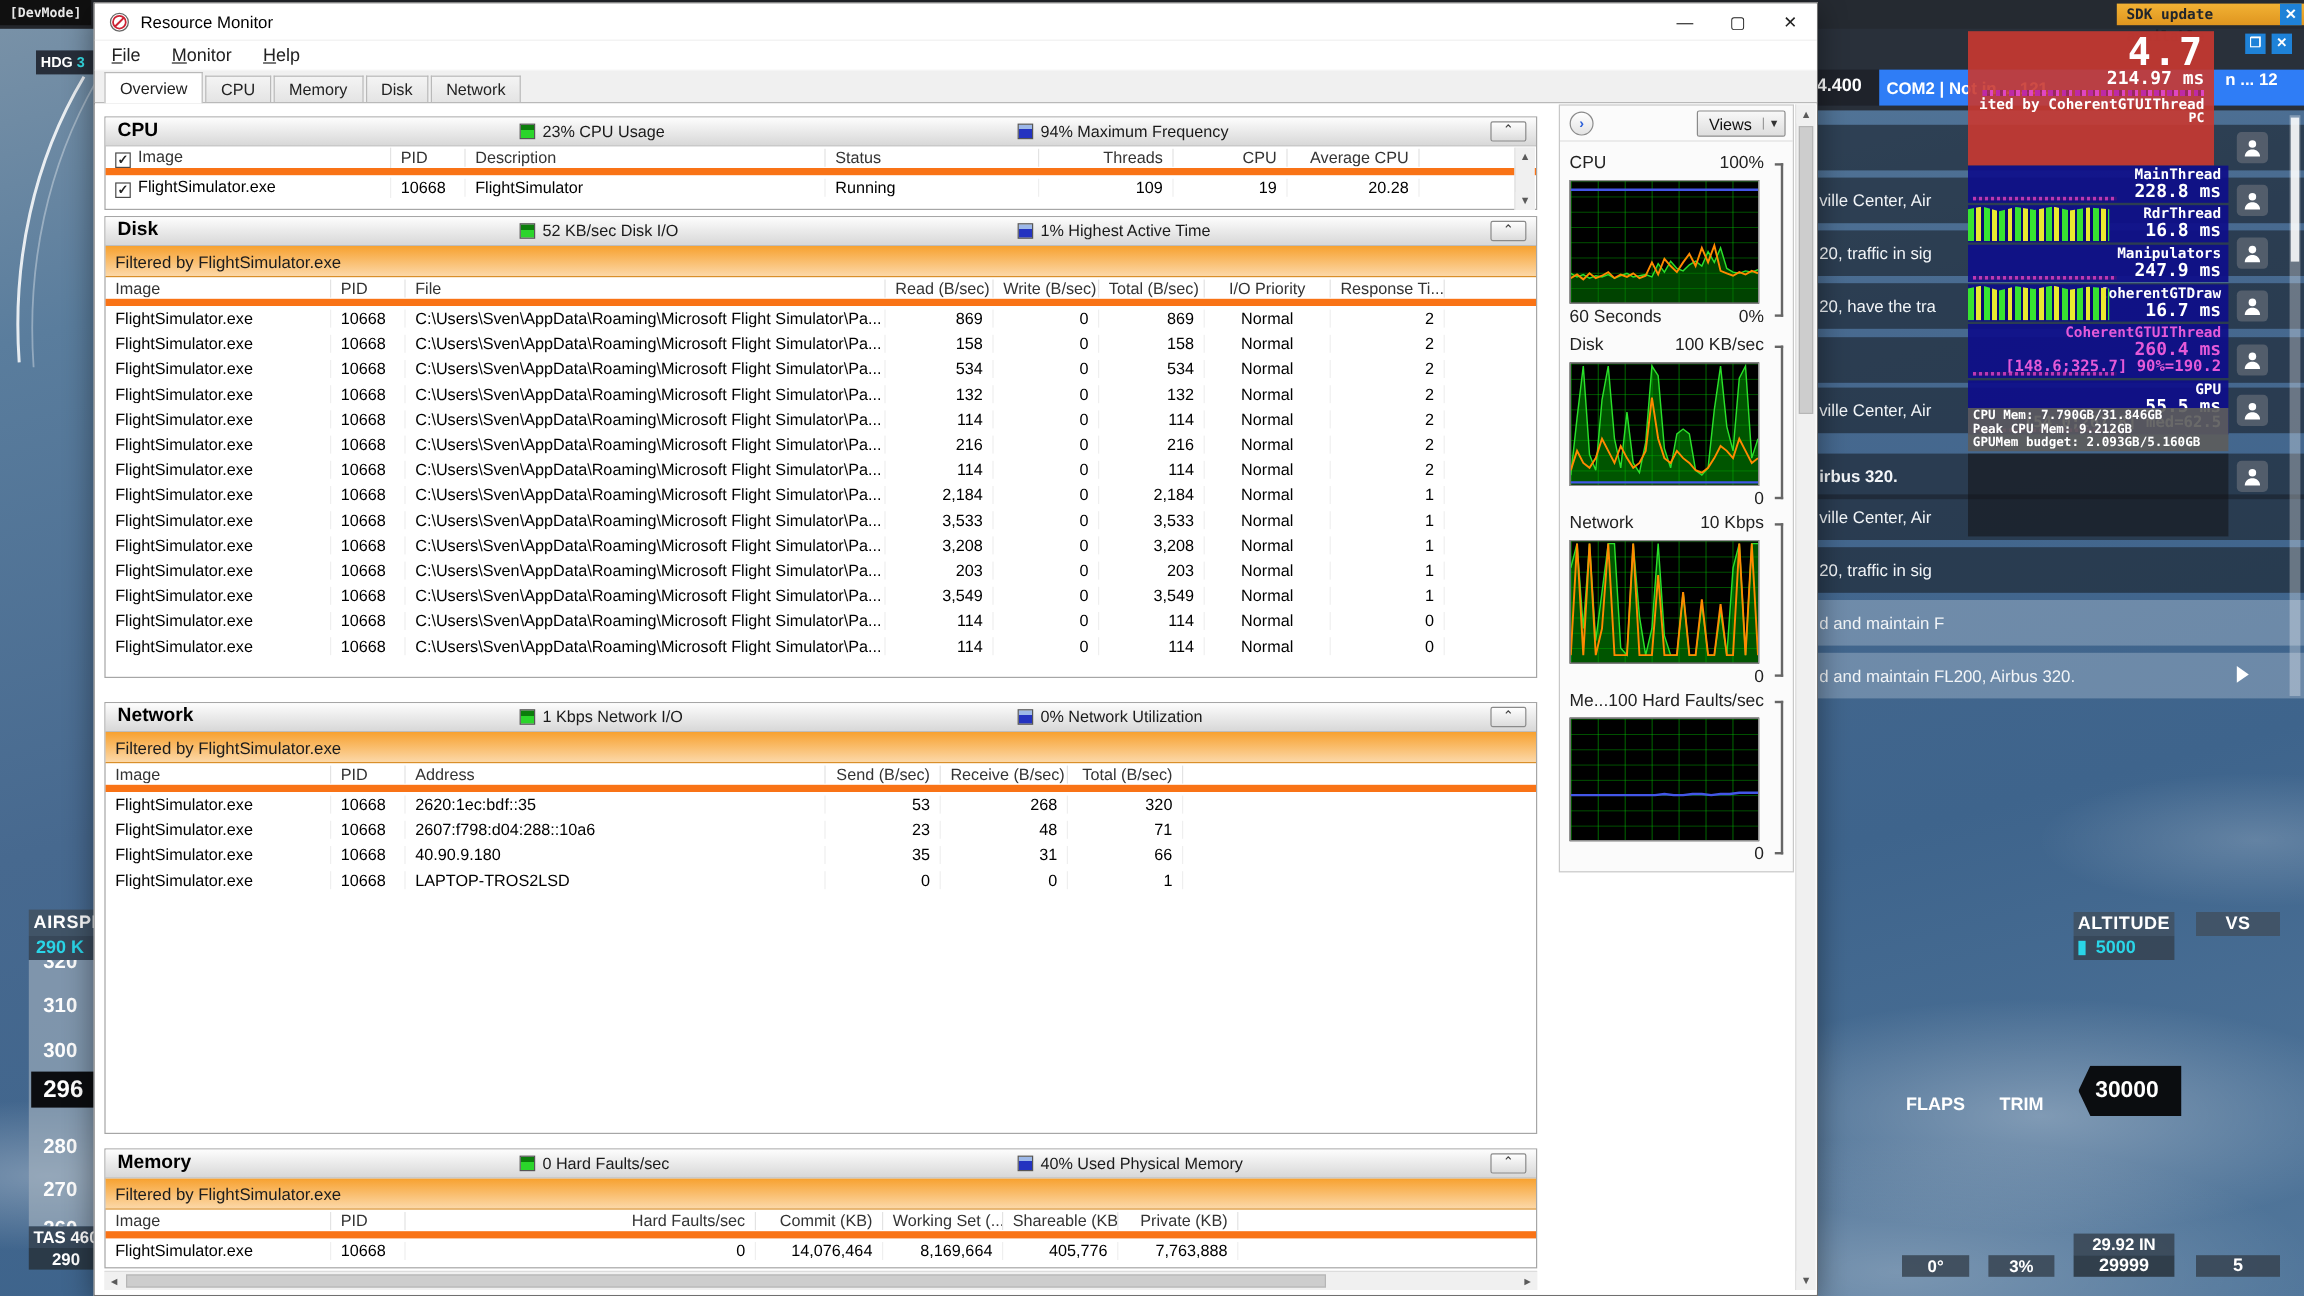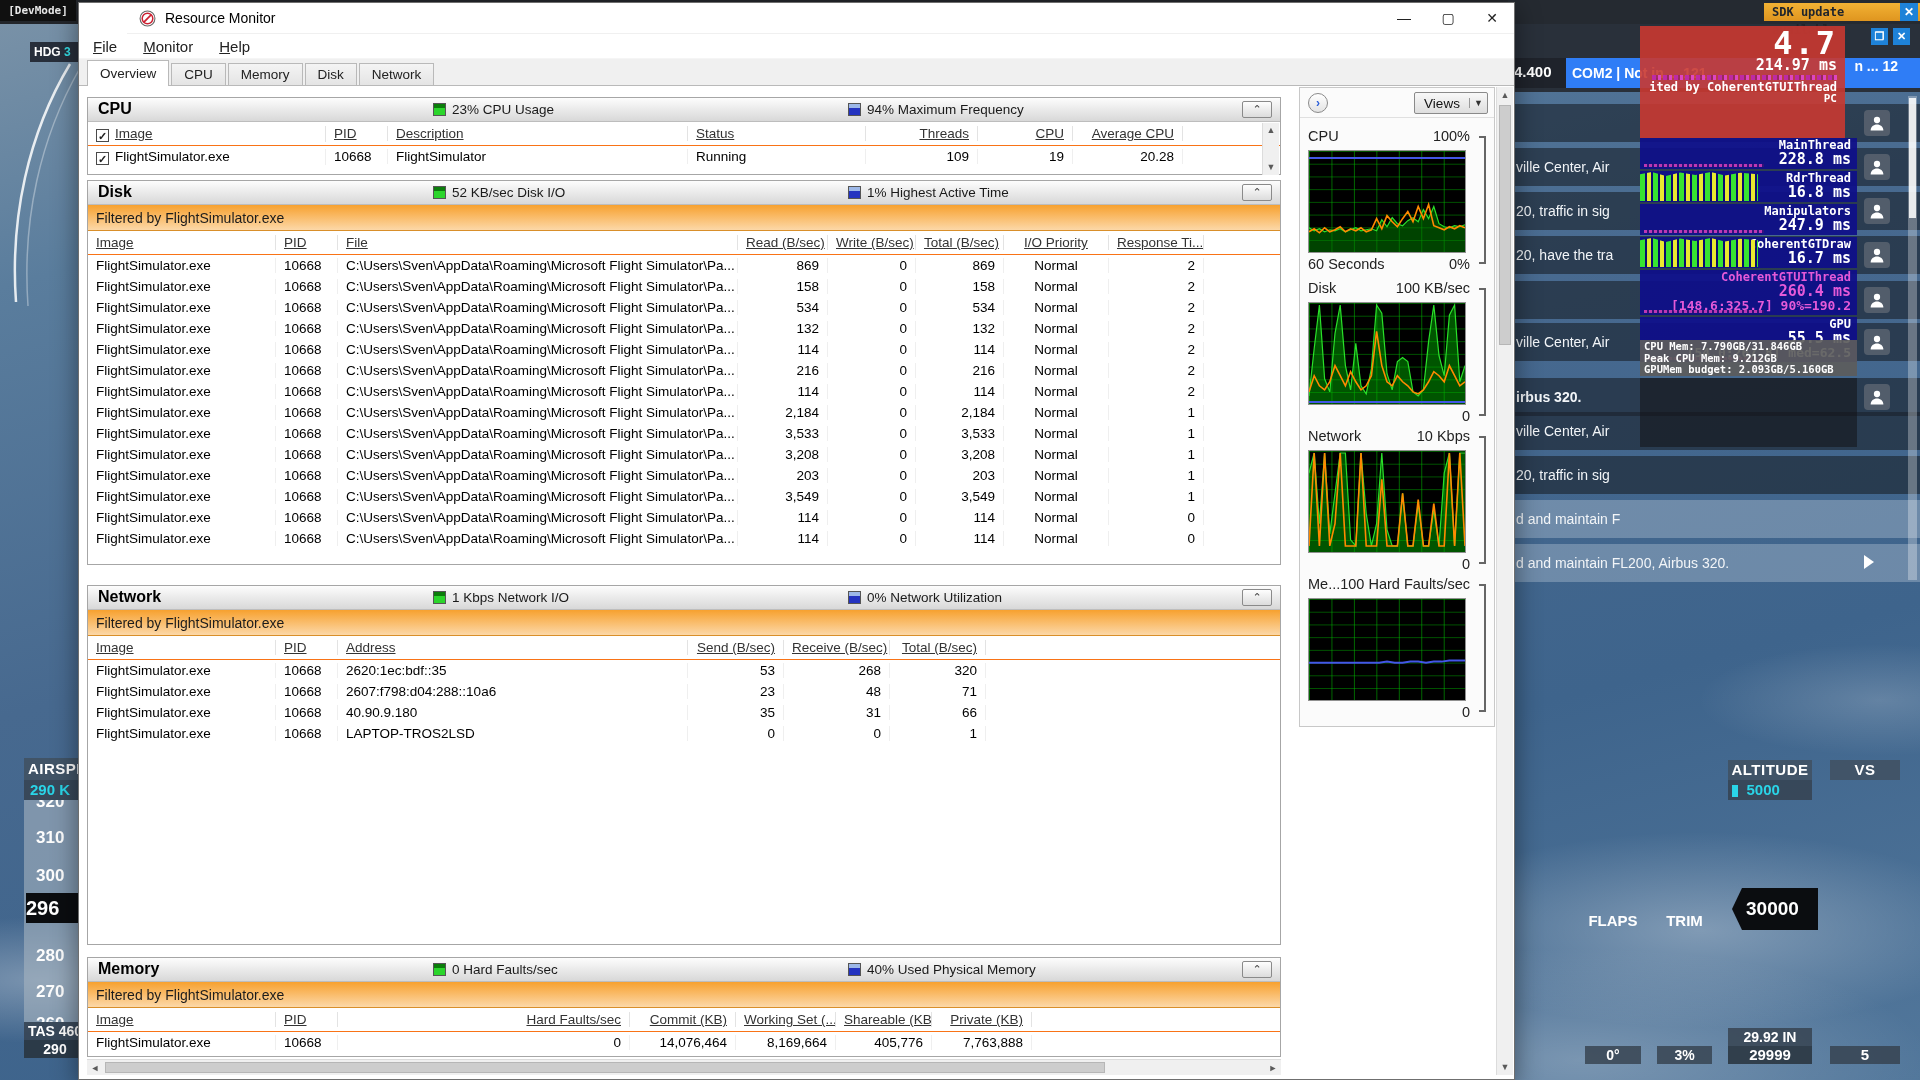--- a/index.html
+++ b/index.html
@@ -85,21 +85,21 @@
     text-align:center; letter-spacing:.5px; }
   .tape-body { background:rgba(166,180,192,.60); position:relative; overflow:hidden; }
   .tape-num { position:absolute; color:#fdfdfd; font:bold 17px "Liberation Sans", sans-serif; }
   .tape-flag { position:absolute; background:#0b0d10; color:#fff; font:bold 20px "Liberation Sans", sans-serif; }
   .tape-cyan { color:#2ad5e8; font:bold 15px "Liberation Sans", sans-serif; }
   .tape-bot { background:rgba(52,64,76,.80); color:#fff; font:bold 14px "Liberation Sans", sans-serif; text-align:center; }
 
   
   .win { position:absolute; left:78px; top:2px; width:1437px; height:1078px; background:#fff;
     border:1px solid #6f6f6f; box-shadow:0 6px 24px rgba(0,0,0,.45); font-family:"Liberation Sans", sans-serif; }
-  .titlebar { position:relative; height:31px; background:#fff; border-bottom:1px solid #f0f0f0;margin-left:48px; }
+  .titlebar { position:relative; height:31px; background:#fff; border-bottom:1px solid #f0f0f0; }
   .title-ico { position:absolute; left:12px; top:7px; width:17px; height:17px; }
   .title-txt { position:absolute; left:38px; top:7px; font-size:14px; color:#000; }
   .cap-btn { position:absolute; top:0; width:44px; height:30px; text-align:center; line-height:30px;
     font-size:14px; color:#222; }
   .menubar { height:25px; background:#fff; padding-left:14px; display:flex; gap:26px; align-items:center;
     font-size:15px; color:#222; border-bottom:1px solid #f5f5f5; }
   .tabbar { height:27px; background:#f0f0f0; border-bottom:1px solid #b9b9b9; padding-left:8px; display:flex; align-items:flex-end; }
   .tab { height:22px; line-height:22px; padding:0 12px; font-size:13.5px; color:#222;
     background:linear-gradient(#f4f4f4,#e4e4e4); border:1px solid #b9b9b9; border-bottom:none; margin-right:2px; }
   .tab.active { height:26px; line-height:26px; background:#fff; position:relative; top:1px; }
@@ -110,21 +110,21 @@
     border-bottom:1px solid #bdbdbd; }
   .sec-title { position:absolute; left:10px; top:2px; font-size:16px; font-weight:bold; color:#000; }
   .legend { position:absolute; top:4px; display:flex; align-items:center; gap:6px; font-size:13.5px; color:#1a1a1a; }
   .legend .sq { width:13px; height:13px; border:1px solid #555; }
   .sq.green { background:linear-gradient(#0b7d0b 0 40%, #2bd52b 40%); }
   .sq.blue  { background:linear-gradient(#9db8e8 0 35%, #2433c0 35%); }
   .chev-btn { position:absolute; right:8px; top:3px; width:30px; height:17px; border:1px solid #8a8a8a;
     background:linear-gradient(#fefefe,#dcdcdc); text-align:center; line-height:15px; font-size:11px; color:#444; border-radius:2px; }
   .filterbar { height:26px; background:linear-gradient(#f7a12f,#fcd8a8); border-bottom:1px solid #d98f2a;
     font-size:14px; color:#1c1c1c; line-height:26px; padding-left:8px; }
-  .cols { display:grid; height:24px; border-bottom:1px solid #f97316; font-size:13.5px; color:#333; align-items:center;text-decoration:underline; }
+  .cols { display:grid; height:24px; border-bottom:6px solid #f97316; font-size:13.5px; color:#333; align-items:center; }
   .cols > div { padding:0 8px; border-right:1px solid #e3e3e3; white-space:nowrap; overflow:hidden; }
   .trow { display:grid; height:21px; font-size:13.5px; color:#000; align-items:center; }
   .trow > div { padding:0 8px; border-right:1px solid #efefef; white-space:nowrap; overflow:hidden; }
   .al-r { text-align:right; } .al-c { text-align:center; }
   .grid-cpu  { grid-template-columns:238px 62px 300px 178px 112px 95px 110px 1fr; }
   .grid-disk { grid-template-columns:188px 62px 400px 90px 88px 88px 105px 95px 1fr; }
   .grid-net  { grid-template-columns:188px 62px 350px 96px 106px 96px 1fr; }
   .grid-mem  { grid-template-columns:188px 62px 292px 106px 100px 96px 100px 1fr; }
   .cbx { display:inline-block; width:13px; height:13px; border:1px solid #4a4a4a; background:#fff;
     font:bold 11px "Liberation Sans", sans-serif; line-height:12px; text-align:center; color:#222;
@@ -301,21 +301,21 @@
     <div class="tape-hdr abs" style="left:24px;top:758px;width:62px;height:22px;line-height:22px;text-align:left;padding-left:4px">AIRSPE</div>
     <div class="abs" style="left:24px;top:780px;width:62px;height:20px;background:rgba(52,64,76,.8);line-height:20px;padding-left:6px"><span class="tape-cyan">290 K</span></div>
     <div class="tape-body abs" style="left:24px;top:800px;width:62px;height:222px">
       <div class="tape-num" style="left:12px;top:-8px">320</div>
       <div class="tape-num" style="left:12px;top:28px">310</div>
       <div class="tape-num" style="left:12px;top:66px">300</div>
       <div class="tape-num" style="left:12px;top:146px">280</div>
       <div class="tape-num" style="left:12px;top:182px">270</div>
       <div class="tape-num" style="left:12px;top:214px">260</div>
     </div>
-    <div class="tape-flag abs" style="left:26px;top:893px;width:60px;height:30px;line-height:30px;">296</div>
+    <div class="tape-flag abs" style="left:26px;top:893px;width:60px;height:30px;line-height:30px;padding-left:10px">296</div>
     <div class="tape-bot abs" style="left:24px;top:1022px;width:62px;height:18px;line-height:18px">TAS 460</div>
     <div class="tape-bot abs" style="left:24px;top:1040px;width:62px;height:18px;line-height:18px;background:rgba(40,50,60,.85)">290</div>
   </div>
 
   <div>
     <div class="abs" style="left:1583px;top:912px;width:60px;height:18px;color:#fff;font:bold 15px 'Liberation Sans',sans-serif;text-align:center">FLAPS</div>
 
     <div class="tape-bot abs" style="left:1585px;top:1046px;width:56px;height:18px;line-height:18px">0°</div>
   </div>
 

